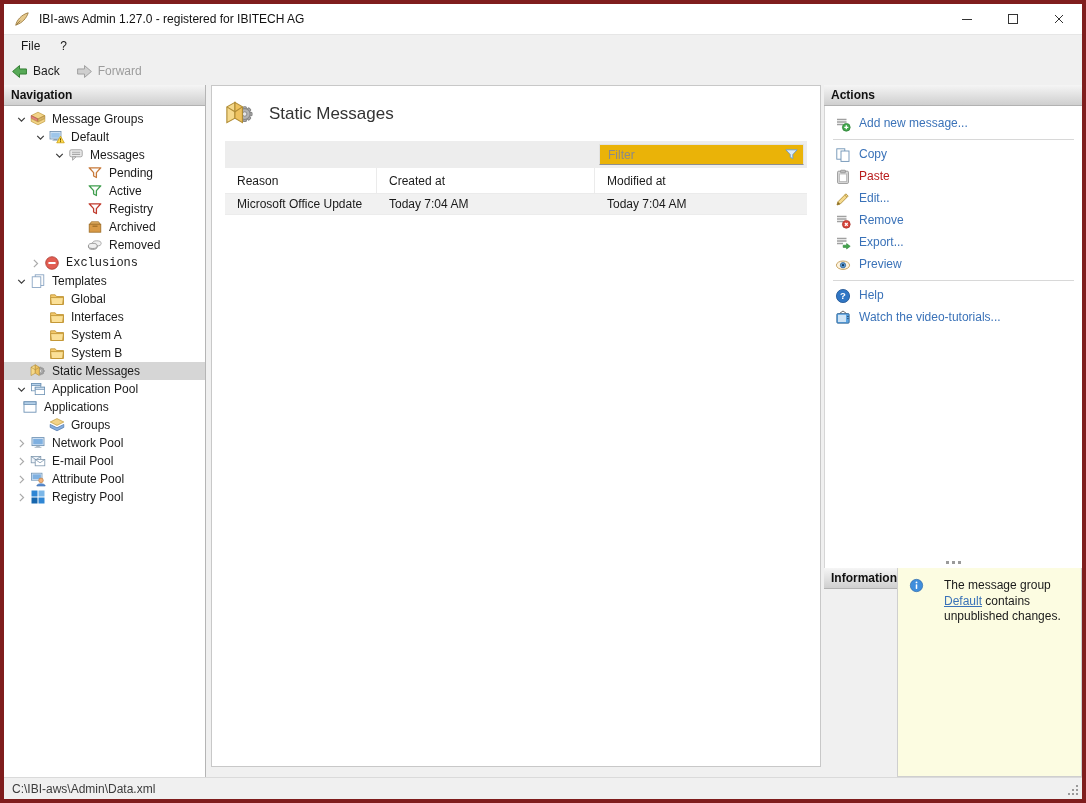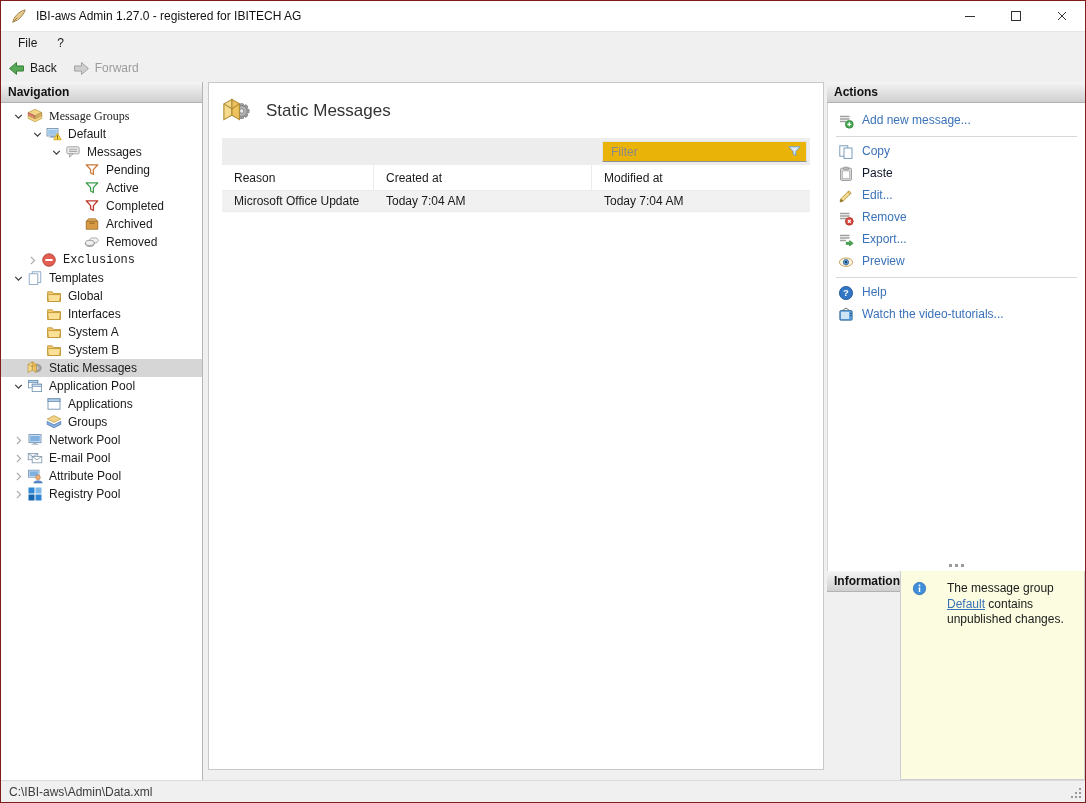--- a/index.html
+++ b/index.html
@@ -1,19 +1,19 @@
 <!DOCTYPE html>
 <html style="--link: #3a72b8; --sel: #d6d6d6; --infobg: #fcfce1;"><head>
 <meta charset="utf-8">
 <style>
   * { box-sizing: border-box; margin: 0; padding: 0; }
   html,body { background:#cfcfcf; }
   body { font-family:"Liberation Sans","DejaVu Sans",sans-serif; }
 
-  .window { width:1086px; height:803px; background:#fff; border:1px solid #7f1d1d;
+  .window { width:1086px; height:803px; background:#fff; border:4px solid #7f1d1d;
             display:flex; flex-direction:column; font-size:12px; color:#1a1a1a; }
 
   
   .titlebar { height:30px; flex:none; background:#fff; display:flex; align-items:center; padding-left:9px; gap:8px; }
   .app-icon { width:18px; height:18px; }
   .title-text { font-size:12px; color:#111; }
   .win-controls { margin-left:auto; display:flex; height:100%; }
   .win-btn { width:46px; height:100%; display:flex; align-items:center; justify-content:center; }
   .win-btn span { width:16px; height:16px; display:block; }
 
@@ -61,21 +61,21 @@
   .th:last-child { border-right:none; flex:1; }
   .grid-row { display:flex; height:21px; background:#f1f1f1; border-bottom:1px solid #ececec; }
   .td { display:flex; align-items:center; padding-left:12px; }
   .c0 { width:152px; flex:none; } .c1 { width:218px; flex:none; } .c2 { flex:1; }
 
   
   .right-panel { position:absolute; right:0; top:0; bottom:0; width:258px; display:flex; flex-direction:column; background:#f0f0f0; }
   .actions-sec { flex:1; display:flex; flex-direction:column; min-height:0; }
   .actions-body { flex:1; background:#fff; border-left:1px solid #d6d6d6; padding-top:7px; overflow:hidden; }
   .action-row { display:flex; gap:8px; padding:3px 4px 3px 10px; color:var(--link); cursor:pointer; }
-  .action-row.disabled { color:#0f172a; cursor:default; }
+  .action-row.disabled { color:#b91c1c; cursor:default; }
   .a-ic { width:16px; height:16px; flex:none; }
   .sep { border-top:1px solid #d8d8d8; margin:4px 8px; }
   .splitter-dots { height:11px; flex:none; background:#fff; border-left:1px solid #d6d6d6;
                    display:flex; align-items:center; justify-content:center; gap:3px; }
   .splitter-dots i { width:3px; height:3px; background:#9a9a9a; display:block; }
   .info-sec { height:209px; flex:none; display:flex; flex-direction:row; }
   .info-body { flex:1; background:var(--infobg); border:1px solid #cfcfcf; border-top:none;
                padding:10px 10px 0 11px; display:flex; gap:20px; align-items:flex-start; line-height:1.3; }
   .sm-ic { width:15px; height:15px; flex:none; margin-top:0; }
   .info-text { color:#1a1a1a; }
@@ -138,21 +138,21 @@
         </span>
       <span class="tool-label-disabled">Forward</span>
     </div>
   </div>
 
   <div class="app-body">
 
     <div class="nav-panel">
       <div class="panel-header">Navigation</div>
       <div class="nav-tree" id="nav-tree">
-          <div class="tree-row" style="padding-left: 8px; font-family: Liberation Serif, serif;">
+          <div class="tree-row" style="padding-left: 8px;">
             <span class="chev">
               <svg viewBox="0 0 16 16">
                 <path d="M4 6l4 4 4-4" fill="none" stroke="#3c3c3c" stroke-width="1.5"></path>
               </svg>
             </span>
             <span class="ticon">
               <svg viewBox="0 0 16 16">
                 <path d="M8 1.2L14.8 4.6 8 8 1.2 4.6z" fill="#f2d388" stroke="#c09c3f" stroke-width=".7"></path>
                 <path d="M1.2 4.6L8 8v3L1.2 7.6z" fill="#e2837a" stroke="#aa4f44" stroke-width=".7"></path>
                 <path d="M14.8 4.6L8 8v3l6.8-3.4z" fill="#d8b46a" stroke="#aa8435" stroke-width=".7"></path>
@@ -213,21 +213,21 @@
             </span>
             <span>Active</span>
           </div>
           <div class="tree-row" style="padding-left: 65px;">
             <span class="chev"></span>
             <span class="ticon">
               <svg viewBox="0 0 16 16">
                 <path d="M2.2 2.8h11.6L9.4 7.6v4.9L6.6 11V7.6z" fill="#fdfdfd" stroke="#c0392b" stroke-width="1.3" stroke-linejoin="round"></path>
               </svg>
             </span>
-            <span>Completed</span>
+            <span>Registry</span>
           </div>
           <div class="tree-row" style="padding-left: 65px;">
             <span class="chev"></span>
             <span class="ticon">
               <svg viewBox="0 0 16 16">
                 <path d="M2.8 5.2l1.6-2.4h7.2l1.6 2.4z" fill="#eab76a" stroke="#9c6b24" stroke-width=".8"></path>
                 <rect x="2.2" y="5.2" width="11.6" height="8" fill="#d99a46" stroke="#9c6b24" stroke-width=".8"></rect>
                 <path d="M5.5 7.2h5" stroke="#9c6b24" stroke-width="1.2" fill="none"></path>
               </svg>
             </span>
@@ -340,21 +340,21 @@
             <span class="ticon">
               <svg viewBox="0 0 16 16">
                 <rect x="1.4" y="2.4" width="9.4" height="7.4" fill="#fff" stroke="#6f93b5" stroke-width=".8"></rect>
                 <rect x="1.4" y="2.4" width="9.4" height="2.1" fill="#b8d3ec" stroke="#6f93b5" stroke-width=".8"></rect>
                 <rect x="5.2" y="6.2" width="9.4" height="7.4" fill="#fff" stroke="#6f93b5" stroke-width=".8"></rect>
                 <rect x="5.2" y="6.2" width="9.4" height="2.1" fill="#d6e6f4" stroke="#6f93b5" stroke-width=".8"></rect>
               </svg>
             </span>
             <span>Application Pool</span>
           </div>
-          <div class="tree-row" style="padding-left: 27px;">
+          <div class="tree-row" style="">
             <span class="chev"></span>
             <span class="ticon">
               <svg viewBox="0 0 16 16">
                 <rect x="2" y="2.8" width="12" height="10.4" fill="#fff" stroke="#6f93b5" stroke-width=".9"></rect>
                 <rect x="2" y="2.8" width="12" height="2.6" fill="#b8d3ec" stroke="#6f93b5" stroke-width=".9"></rect>
               </svg>
             </span>
             <span>Applications</span>
           </div>
           <div class="tree-row" style="padding-left: 27px;">

